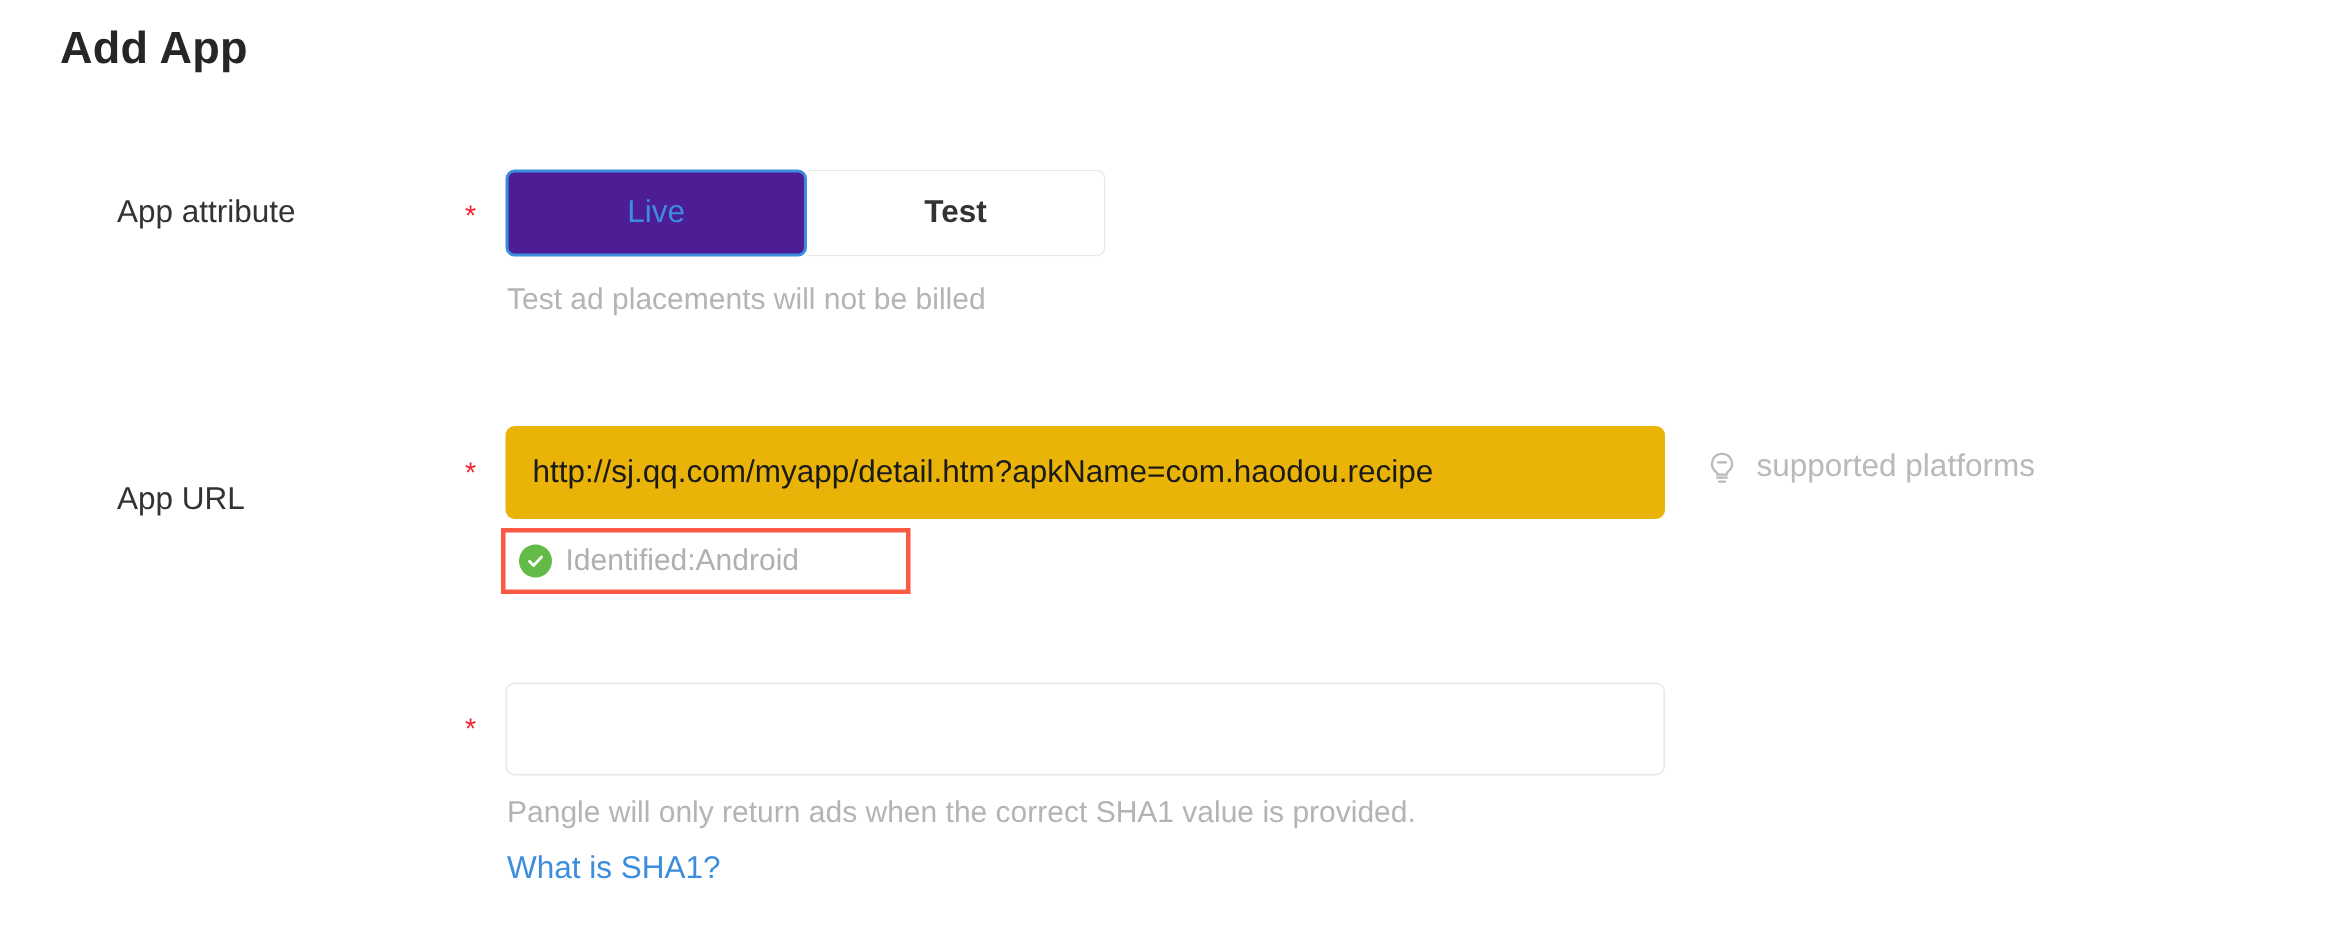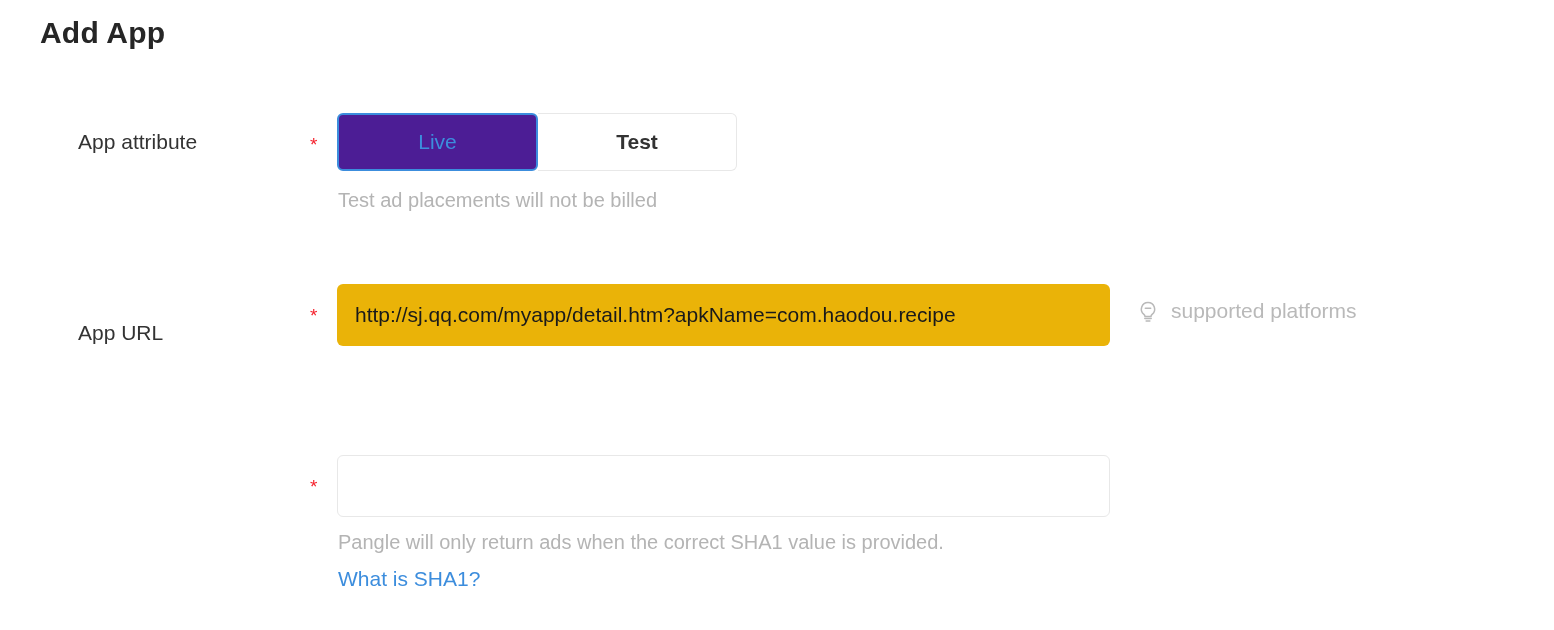--- a/index.html
+++ b/index.html
@@ -243,20 +243,28 @@
 </div>
 
 <div class="form-row" id="row-url">
 
   <div class="row-label">App URL</div>
 
   <div class="req-star">*</div>
 
   <input class="url-input" type="text" value="http://sj.qq.com/myapp/detail.htm?apkName=com.haodou.recipe" style="">
 
+  <div class="identified-box">
+    <span class="check-circle">
+      <svg width="14" height="14" viewBox="0 0 14 14" aria-hidden="true">
+        <path d="M3 7.2 L5.7 10 L11 4.4" fill="none" stroke="#ffffff" stroke-width="1.9" stroke-linecap="round" stroke-linejoin="round"></path>
+      </svg>
+    </span>
+    <span class="identified-label">Identified:Android</span>
+  </div>
 
   <div class="platform-hint">
     <span>
       <svg class="bulb-icon" width="26" height="26" viewBox="0 0 26 26" aria-hidden="true">
         <path d="M13 3.6 a6.6 6.6 0 0 1 4.1 11.8 c-0.8 0.7 -1.1 1.2 -1.1 2.0 h-6 c0 -0.8 -0.3 -1.3 -1.1 -2.0 A6.6 6.6 0 0 1 13 3.6 Z" fill="none" stroke="#b9b9b9" stroke-width="1.5"></path>
         <line x1="10.3" y1="9.3" x2="15.7" y2="9.3" stroke="#b9b9b9" stroke-width="1.5" stroke-linecap="round"></line>
         <line x1="9.8" y1="19.4" x2="16.2" y2="19.4" stroke="#b9b9b9" stroke-width="1.5" stroke-linecap="round"></line>
         <line x1="11.1" y1="22.1" x2="14.9" y2="22.1" stroke="#b9b9b9" stroke-width="1.5" stroke-linecap="round"></line>
       </svg>
     </span>

